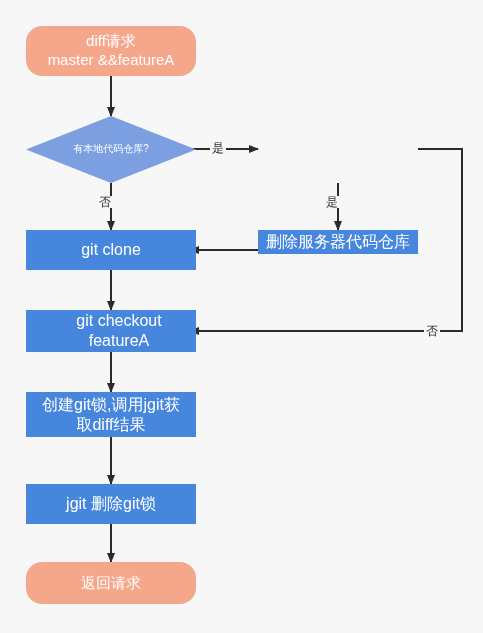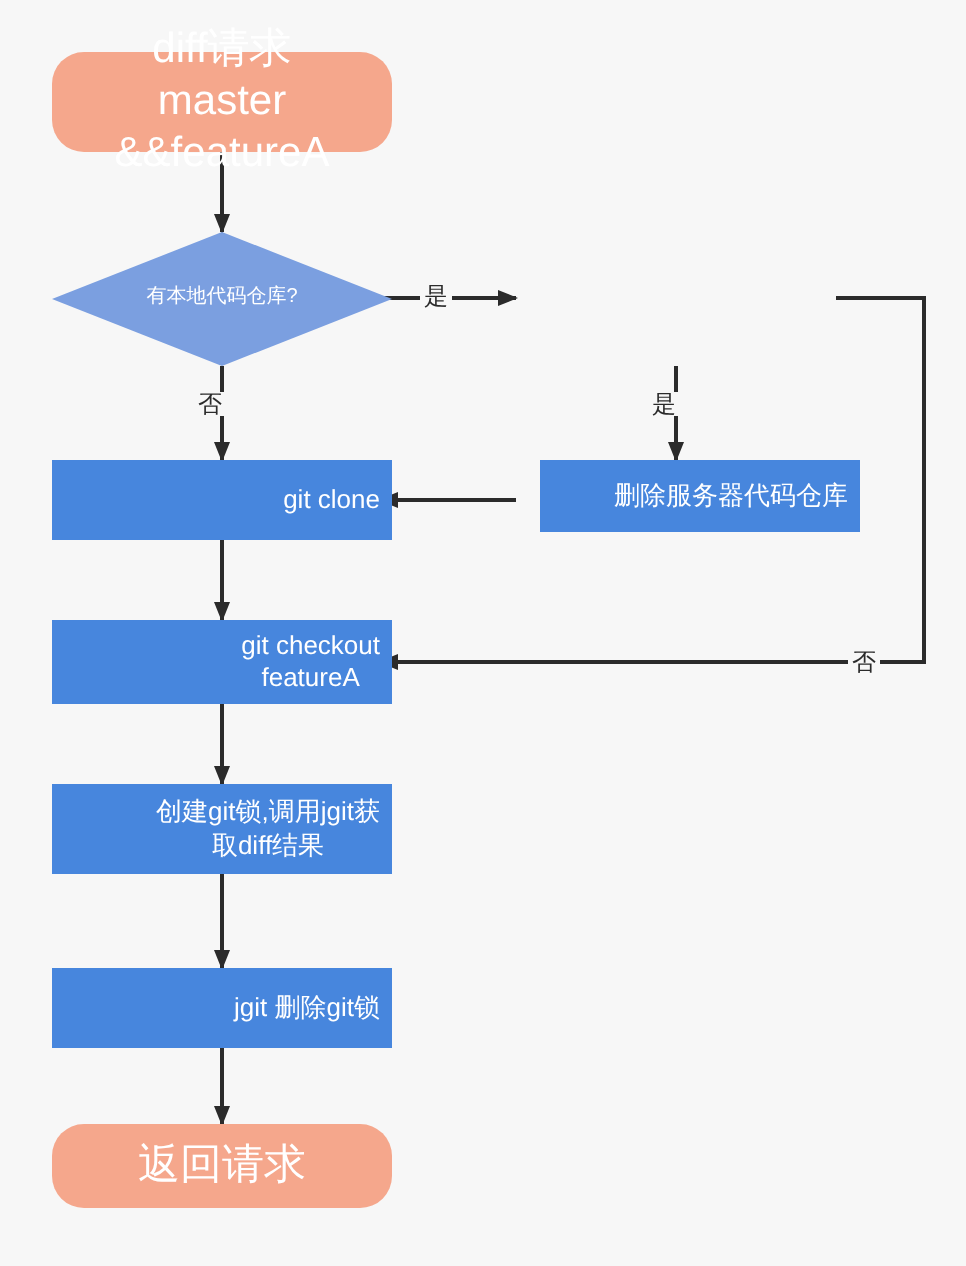--- a/index.html
+++ b/index.html
@@ -34,26 +34,25 @@
     align-items: center;
     justify-content: center;
     text-align: center;
     color: #ffffff;
     line-height: 1.25;
     z-index: 2;
   }
   .node-terminal {
     background: #f5a78c;
     border-radius: 16px;
-    font-size: 21px;
+    font-size: 15px;
   }
   .node-process {
     background: #4786dd;
-    font-size: 13px;
-    justify-content: flex-end;
+    font-size: 16px;
   }
   .node-decision {
     background: transparent;
     font-size: 14px;
   }
   .diamond-shape {
     position: absolute;
     left: 0;
     top: 0;
     width: 100%;
@@ -133,21 +132,21 @@
       <polygon points="85,0 170,33.5 85,67 0,33.5" fill="#7b9fe0"></polygon>
     </svg>
     <span class="diamond-label">有本地代码仓库?</span>
   </div>
 
 
   <div class="node node-process" style="left:26px; top:230px; width:170px; height:40px;">
     <span class="node-text">git clone</span>
   </div>
 
-  <div class="node node-process" style="left:270px; top:230px; width:160px; height:36px;">
+  <div class="node node-process" style="left:258px; top:230px; width:160px; height:24px;">
     <span class="node-text">删除服务器代码仓库</span>
   </div>
 
   <div class="node node-process" style="left:26px; top:310px; width:170px; height:42px;padding-left:16px;">
     <span class="node-text">git checkout
 featureA</span>
   </div>
 
   <div class="node node-process" style="left:26px; top:484px; width:170px; height:40px;">
     <span class="node-text">jgit 删除git锁</span>

